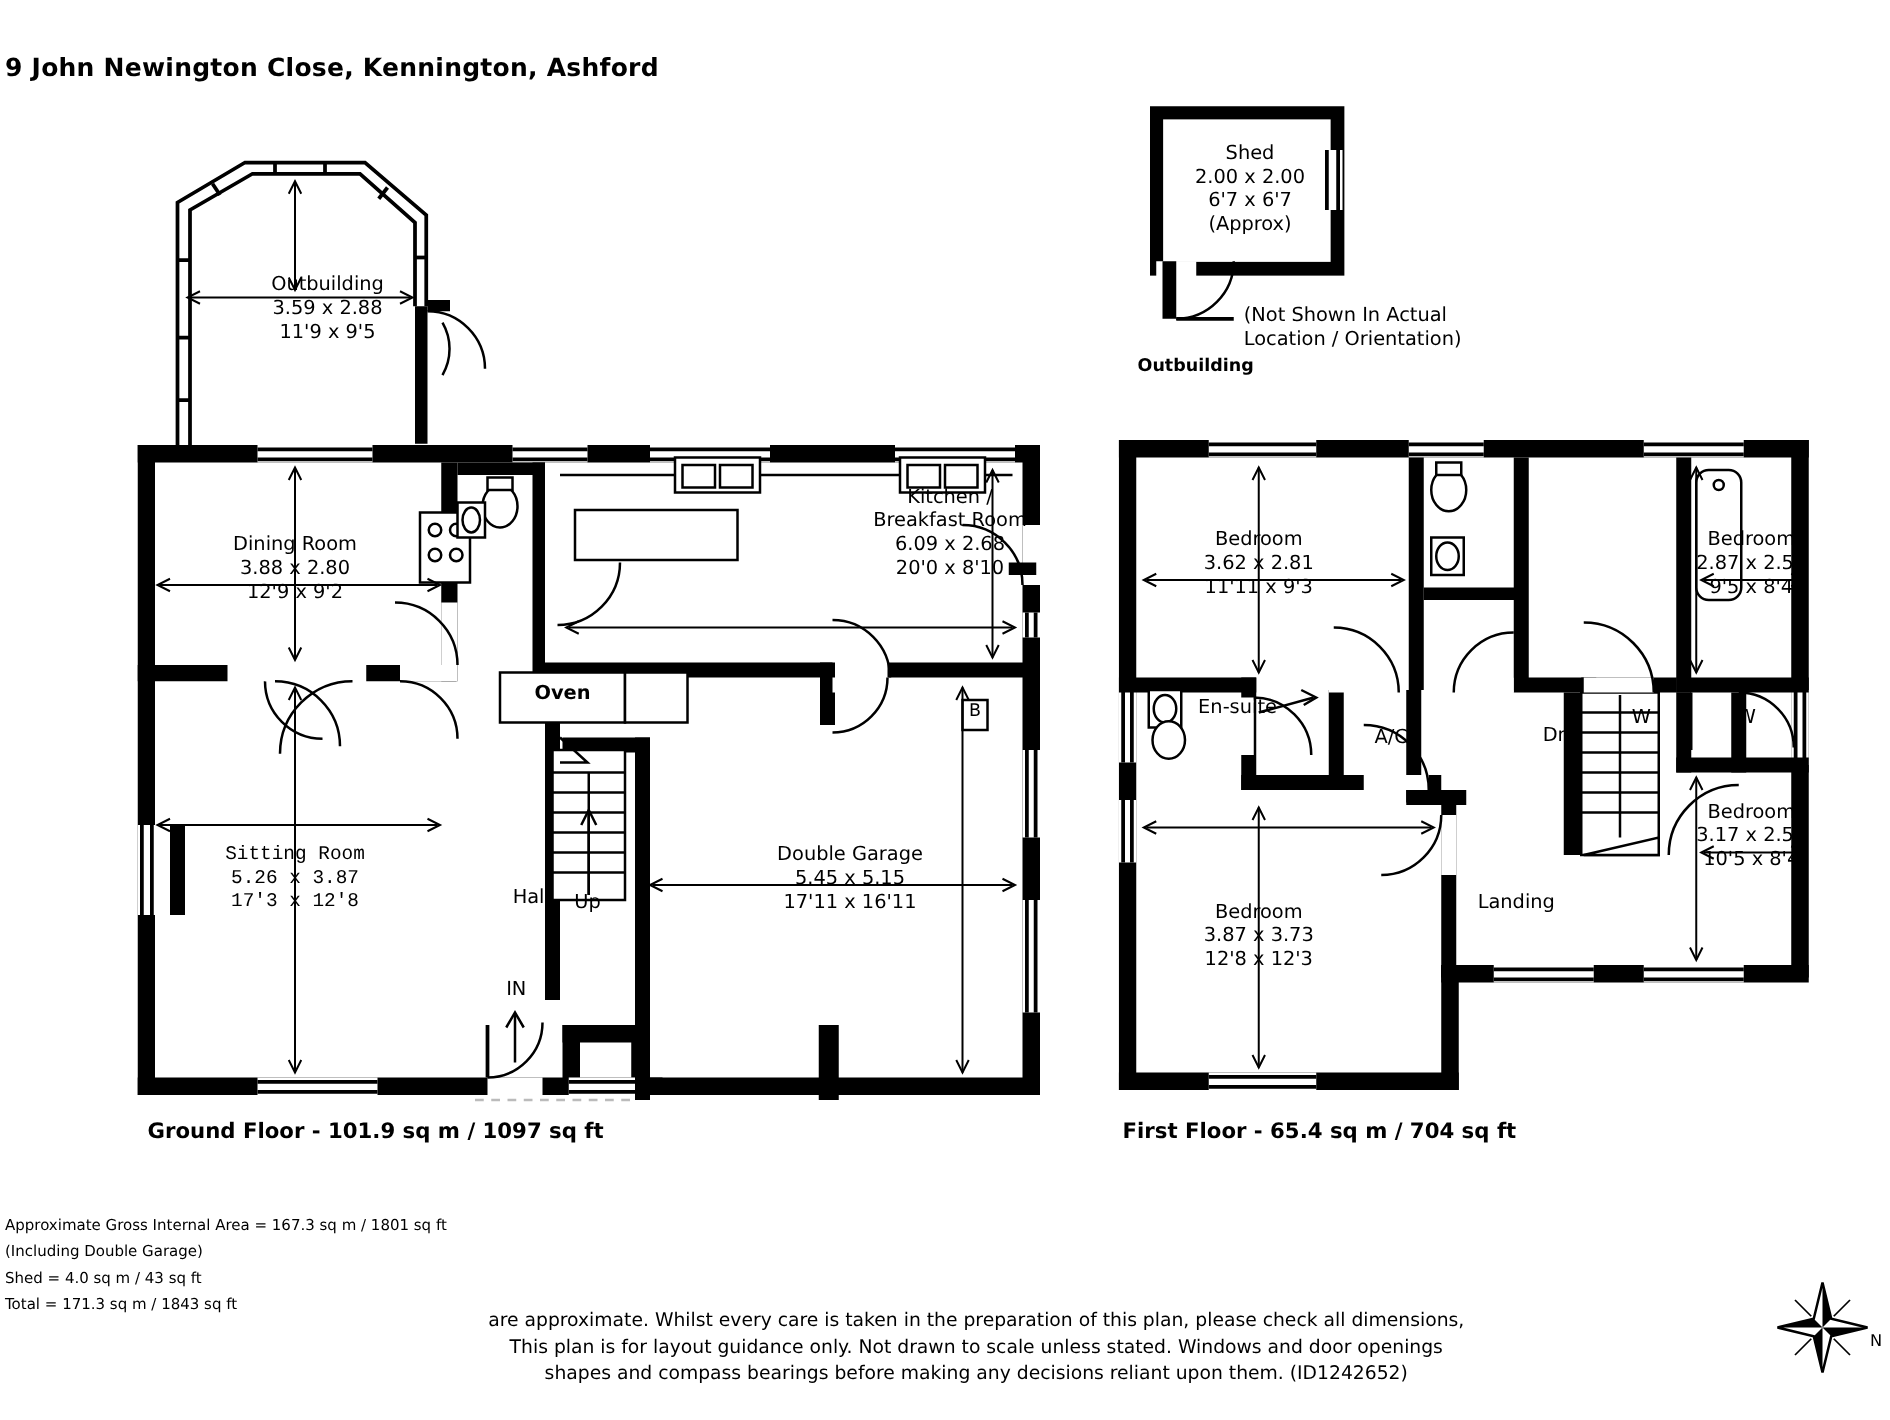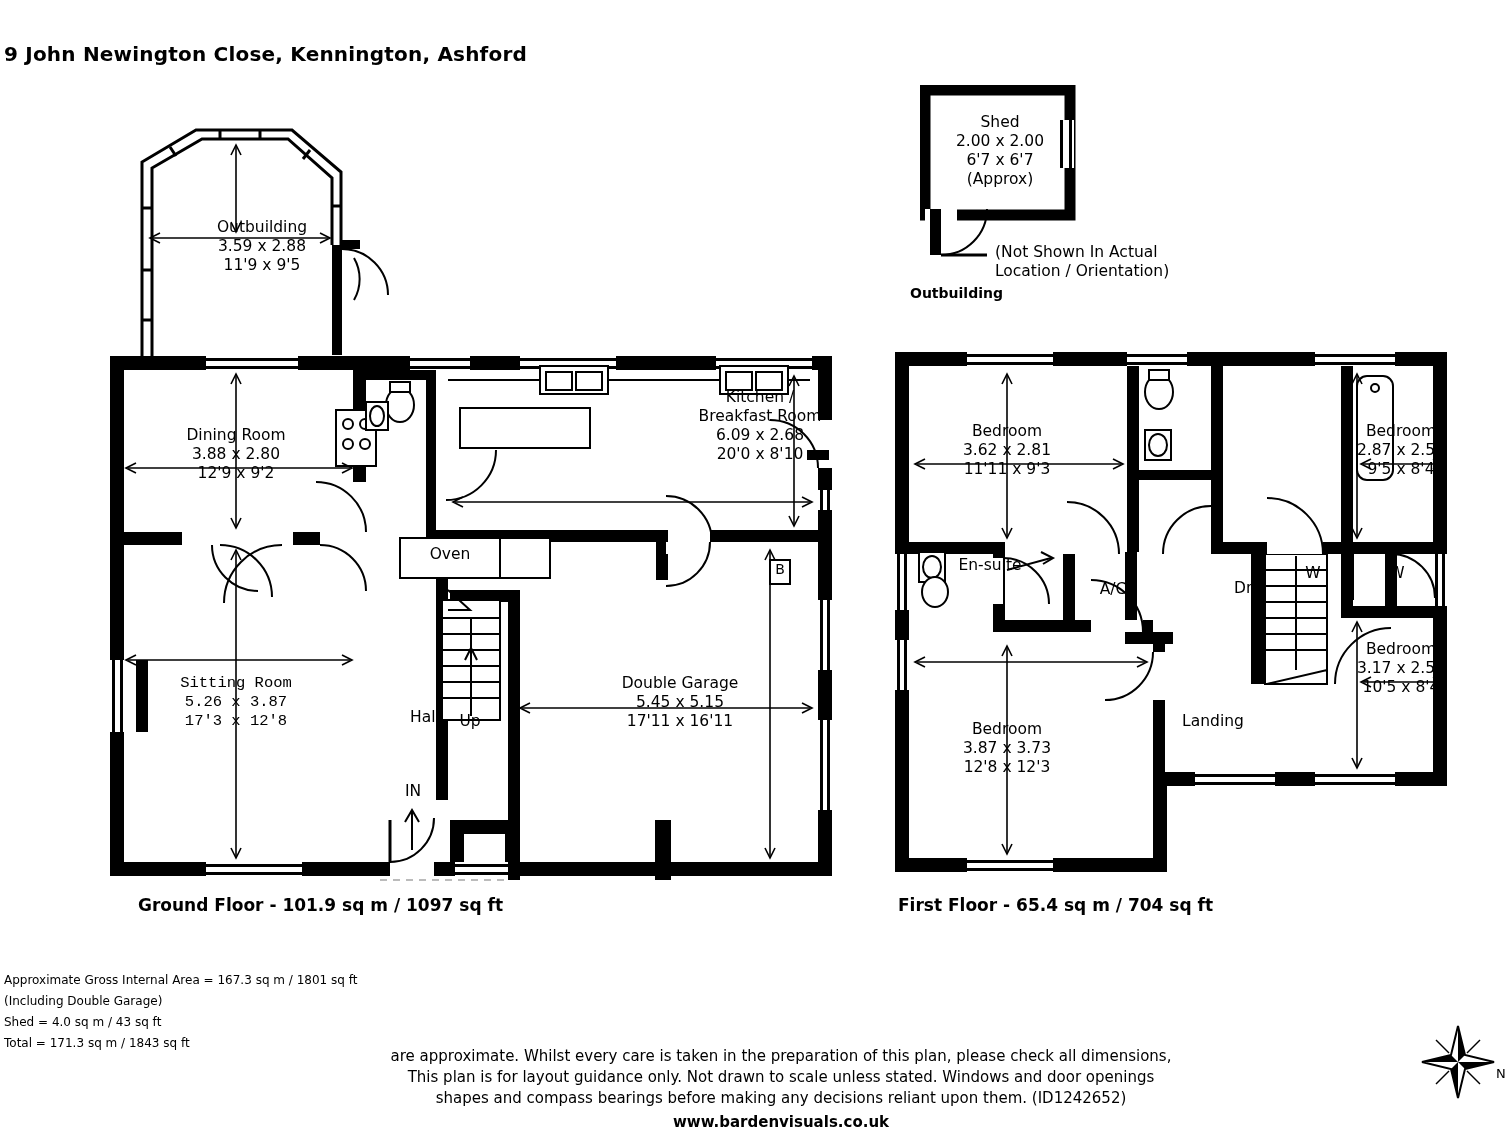--- a/index.html
+++ b/index.html
@@ -298,28 +298,28 @@
     <div>5.26 x 3.87</div>
     <div>17'3 x 12'8</div>
   </div>
 
   <div class="abs lbl" style="left:470px;top:554px;width:200px;">
     <div>Double Garage</div>
     <div>5.45 x 5.15</div>
     <div>17'11 x 16'11</div>
   </div>
 
-  <div class="abs lbl" style="left:300px;top:425px;width:80px;">Oven</div>
+  <div class="abs lbl" style="left:300px;top:425px;width:80px;font-weight:bold;">Oven</div>
   <div class="abs lbl" style="left:335px;top:592px;width:50px;">Up</div>
   <div class="abs lbl" style="left:285px;top:588px;width:60px;">Hall</div>
   <div class="abs lbl" style="left:278px;top:662px;width:50px;">IN</div>
   <div class="abs lbl small" style="left:655px;top:440px;width:30px;">B</div>
 </div>
 
-<div class="abs floorcap" style="left:118px;top:895px;margin-left:20px;">Ground Floor - 101.9 sq m / 1097 sq ft</div>
+<div class="abs floorcap" style="left:118px;top:895px;">Ground Floor - 101.9 sq m / 1097 sq ft</div>
 
 <div class="abs" style="left:895px;top:352px;width:560px;height:540px;">
   <svg width="560" height="540" style="position:absolute;left:0;top:0;">
 
     <g fill="#000">
       <rect x="0" y="0" width="552" height="14"></rect>
       <rect x="0" y="0" width="14" height="520"></rect>
       <rect x="538" y="0" width="14" height="430"></rect>
       <rect x="0" y="506" width="272" height="14"></rect>
       <rect x="258" y="420" width="14" height="100"></rect>
@@ -495,21 +495,20 @@
   <div>Approximate Gross Internal Area = 167.3 sq m / 1801 sq ft</div>
   <div>(Including Double Garage)</div>
   <div>Shed = 4.0 sq m / 43 sq ft</div>
   <div>Total = 171.3 sq m / 1843 sq ft</div>
 </div>
 
 <div class="abs foot" style="left:356px;top:1046px;width:850px;">
   <div>are approximate. Whilst every care is taken in the preparation of this plan, please check all dimensions,</div>
   <div>This plan is for layout guidance only. Not drawn to scale unless stated. Windows and door openings</div>
   <div>shapes and compass bearings before making any decisions reliant upon them. (ID1242652)</div>
-  <div class="site" style="margin-top:3px;">www.bardenvisuals.co.uk</div>
 </div>
 
 <div class="abs" style="left:1418px;top:1022px;width:90px;height:90px;">
   <svg width="90" height="90">
     <g transform="translate(40,40)">
       <path d="M0,-36 L7,-7 L36,0 L7,7 L0,36 L-7,7 L-36,0 L-7,-7 Z" fill="#fff" stroke="#000" stroke-width="2"></path>
       <path d="M0,-36 L7,-7 L0,0 Z" fill="#000"></path>
       <path d="M0,36 L-7,7 L0,0 Z" fill="#000"></path>
       <path d="M-36,0 L-7,-7 L0,0 Z" fill="#000"></path>
       <path d="M36,0 L7,7 L0,0 Z" fill="#000"></path>

